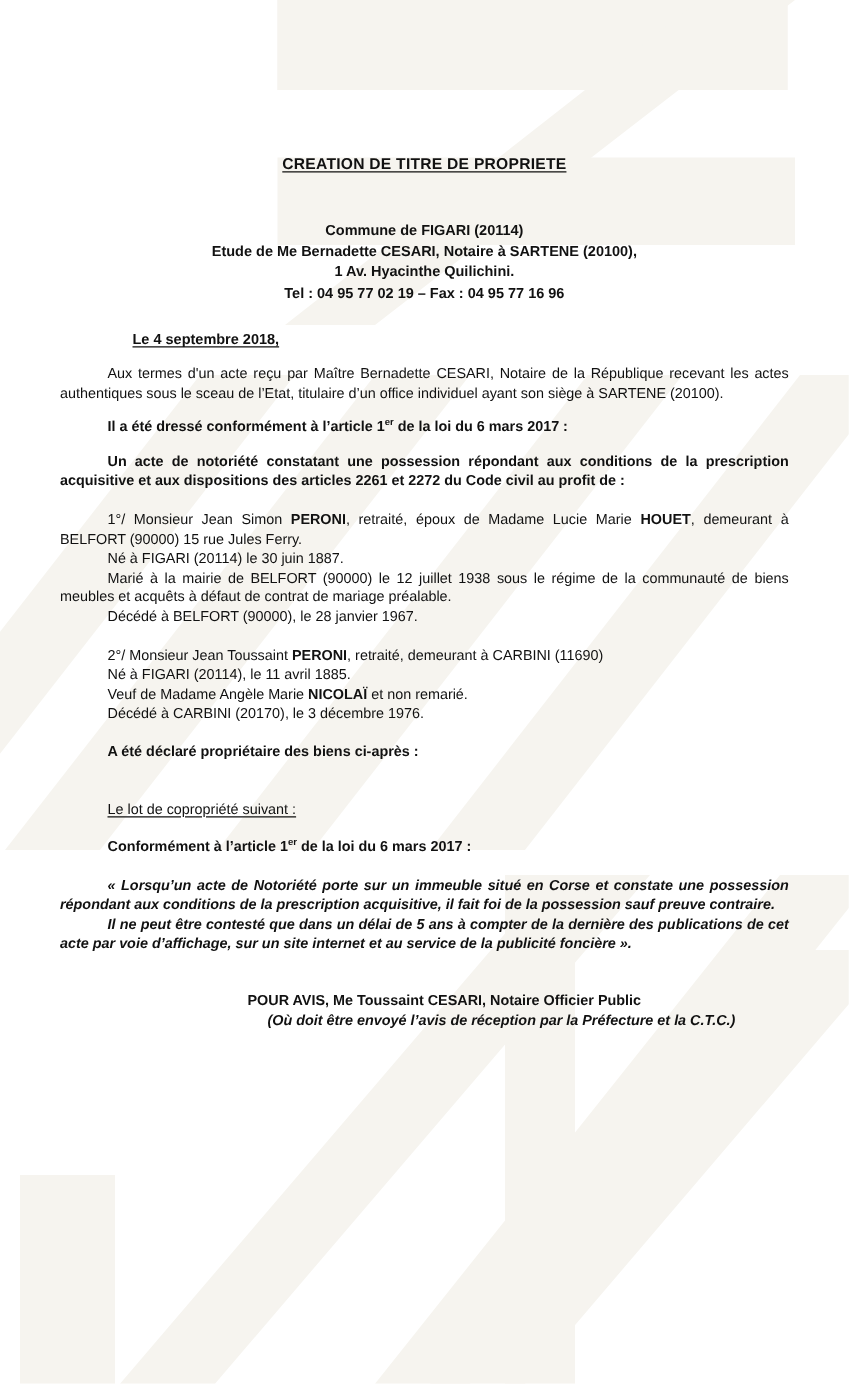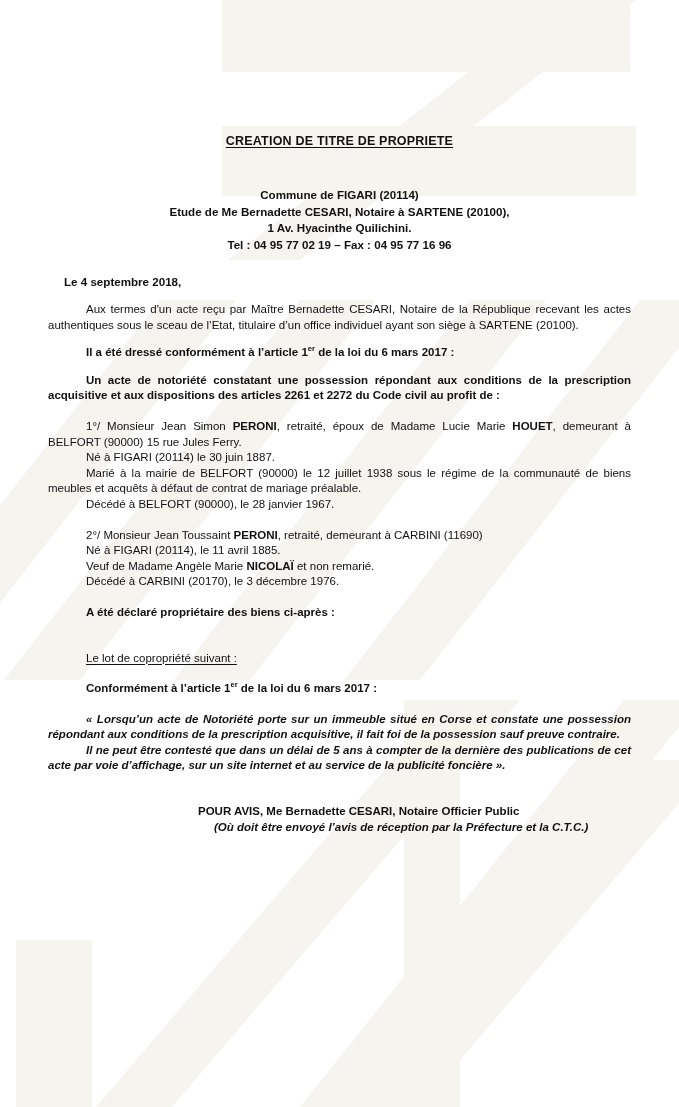--- a/index.html
+++ b/index.html
@@ -30,21 +30,21 @@
     height: 1107px;
   }
 
   
   #page {
     position: relative;
     z-index: 1;
     width: 679px;
     height: 1029px;
     box-sizing: border-box;
-    padding: 10px 48px;
+    padding: 0 48px;
   }
 
   .doc-title {
     text-align: center;
     font-weight: bold;
     font-size: 12.5px;
     letter-spacing: .2px;
     text-decoration: underline;
     text-underline-offset: 2px;
     margin: 0;
@@ -55,23 +55,24 @@
     text-align: center;
     font-weight: bold;
     font-size: 11.6px;
     line-height: 16.5px;
     margin-top: 39px;
   }
   .header-block div { white-space: nowrap; }
 
   .date-line {
     margin-top: 22px;
-    margin-left: 16px;
+    margin-left: 58px;
     font-weight: bold;
     font-size: 11.6px;
+    text-decoration: underline;
     text-underline-offset: 2px;
     display: inline-block;
     text-align: right;
   }
 
   p.para {
     margin: 0;
     font-size: 11.5px;
     line-height: 15.6px;
     text-align: justify;
@@ -178,17 +179,17 @@
   <p class="para indent bold-p"><span>Conformément à l’article 1</span><sup>er</sup><span> de la loi du 6 mars 2017 :</span></p>
 
   <div class="sp-15"></div>
   <p class="para indent ital-p">« Lorsqu’un acte de Notoriété porte sur un immeuble situé en Corse et constate une possession répondant aux conditions de la prescription acquisitive, il fait foi de la possession sauf preuve contraire.</p>
   <p class="para indent ital-p">Il ne peut être contesté que dans un délai de 5 ans à compter de la dernière des publications de cet acte par voie d’affichage, sur un site internet et au service de la publicité foncière ».</p>
 
   <div class="sp-15"></div>
 
   <div class="sp-15"></div>
   <div class="block-indent-right">
-    <div class="bold-line">POUR AVIS, Me Bernadette CESARI, Notaire Officier Public</div>
+    <div class="bold-line">POUR AVIS, Me Toussaint CESARI, Notaire Officier Public</div>
     <div class="ital-line" style="margin-left:16px;">(Où doit être envoyé l’avis de réception par la Préfecture et la C.T.C.)</div>
   </div>
 
 </div>
 
 </body></html>

